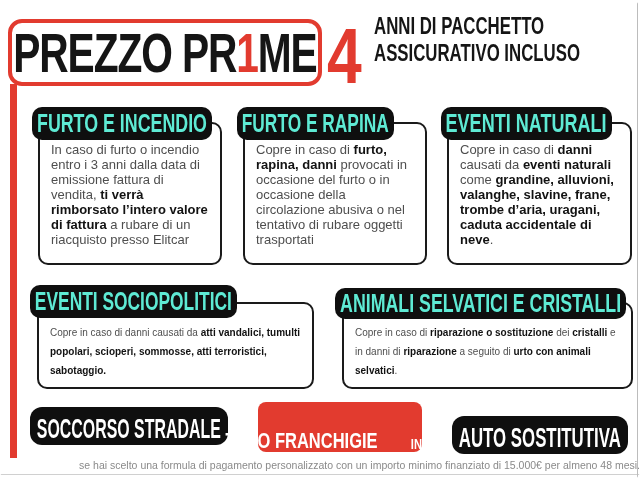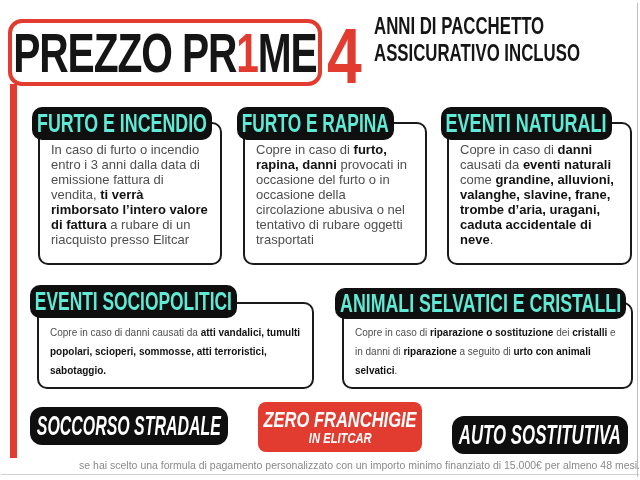--- a/index.html
+++ b/index.html
@@ -48,27 +48,27 @@
   #card4{left:37px;top:302px;width:277px;height:87px;}
   #card5{left:342px;top:302px;width:291px;height:87px;}
   #card1 .card-badge{left:-8px;top:-17px;width:180px;height:33px;}
   #card2 .card-badge{left:-8px;top:-17px;width:157px;height:33px;}
   #card3 .card-badge{left:-8px;top:-17px;width:171px;height:33px;}
   #card4 .card-badge{left:-9px;top:-19px;width:207px;height:33px;}
   #card5 .card-badge{left:-9px;top:-16px;width:291px;height:31px;}
 
   
   .bottom-badge{position:absolute;background:var(--badge-black);color:#fff;
-    border-radius:12px;display:flex;align-items:center;justify-content:center;
-    font-weight:700;font-style:italic;}
+    border-radius:12px;display:flex;align-items:flex-end;justify-content:center;
+    font-weight:700;}
   .bottom-badge .fit{display:inline-block;white-space:nowrap;font-size:28px;}
   #badge-soccorso{left:30px;top:407px;width:198px;height:38px;}
   #badge-auto{left:452px;top:416px;width:176px;height:38px;}
   #badge-zero{left:258px;top:402px;width:164px;height:50px;background:var(--accent-red);
-    border-radius:8px;flex-direction:column;}
+    border-radius:8px;flex-direction:row;}
   #badge-zero .l1{font-size:22px;line-height:23px;}
   #badge-zero .l2{font-size:14px;line-height:15px;}
   #badge-zero .fit{display:inline-block;white-space:nowrap;font-weight:700;}
 
   .footnote{position:absolute;left:0;right:0;top:459px;text-align:right;
     font-size:10.5px;color:var(--footer-grey);}
   .bottom-line{position:absolute;left:0;right:0;top:474px;height:1px;background:#d0d0d0;}
   .right-line{position:absolute;left:637px;top:0;bottom:0;width:1px;background:#bcbcbc;}
 
   .fit{transform-origin:center;}

